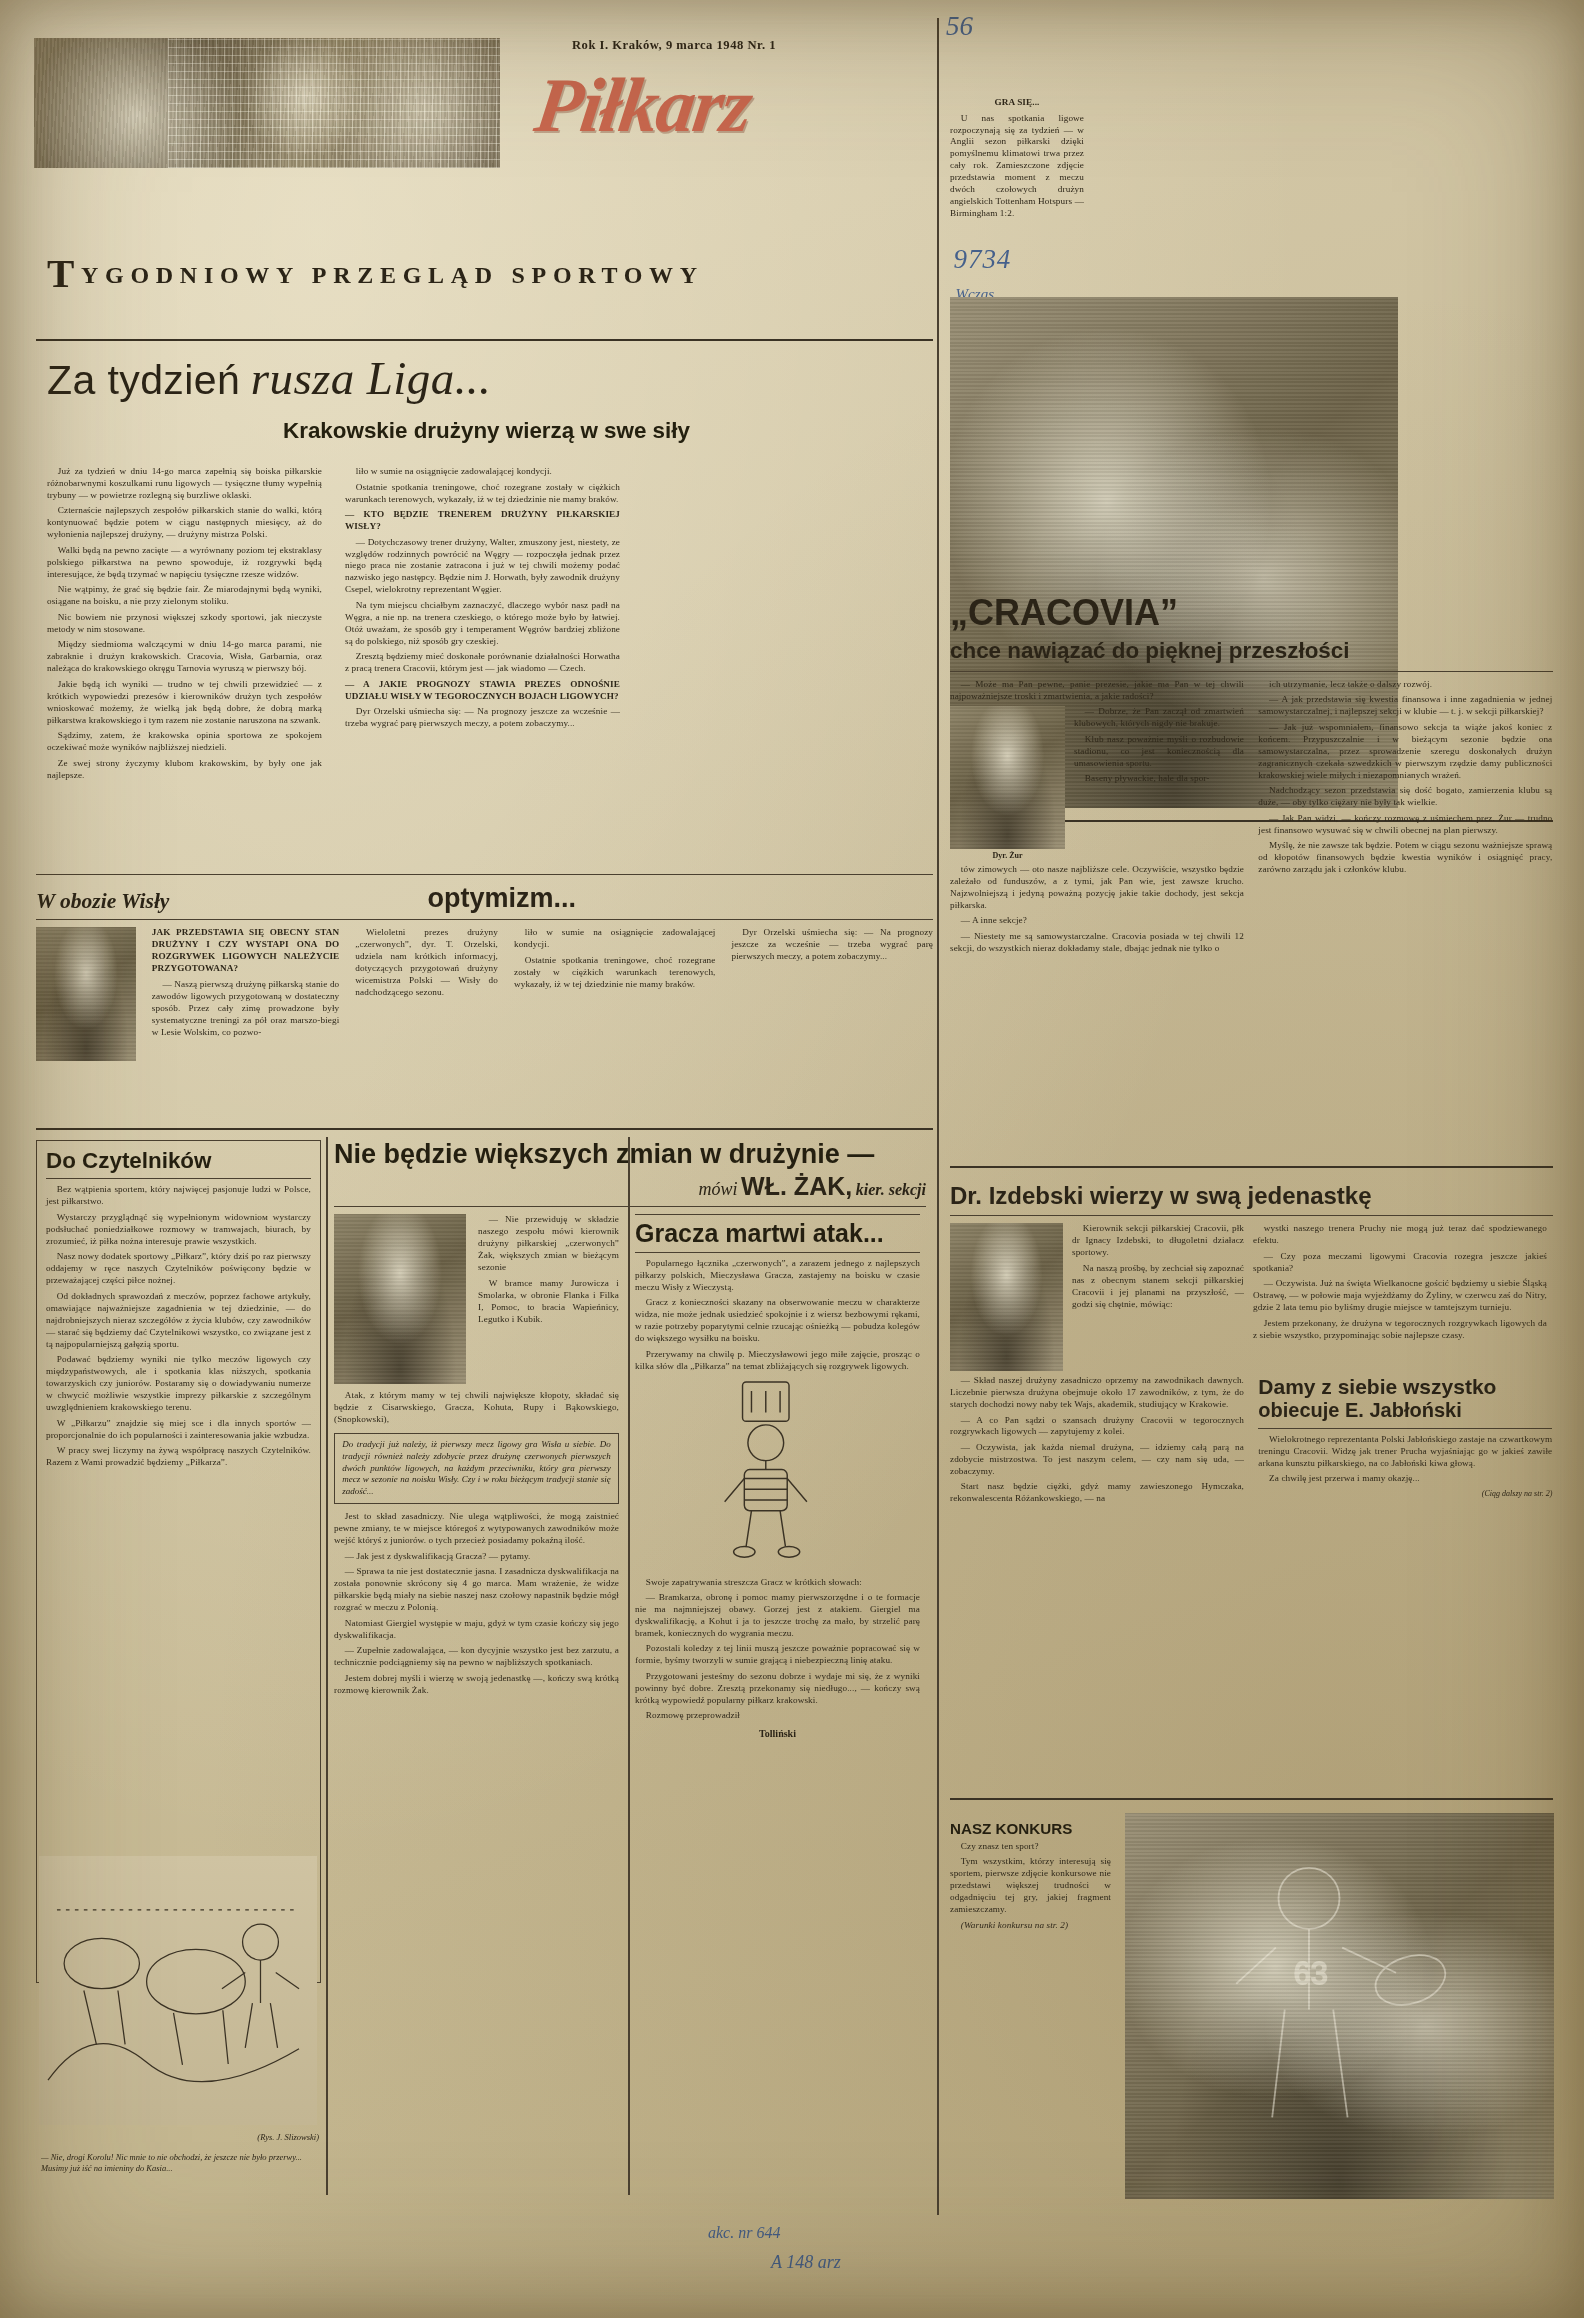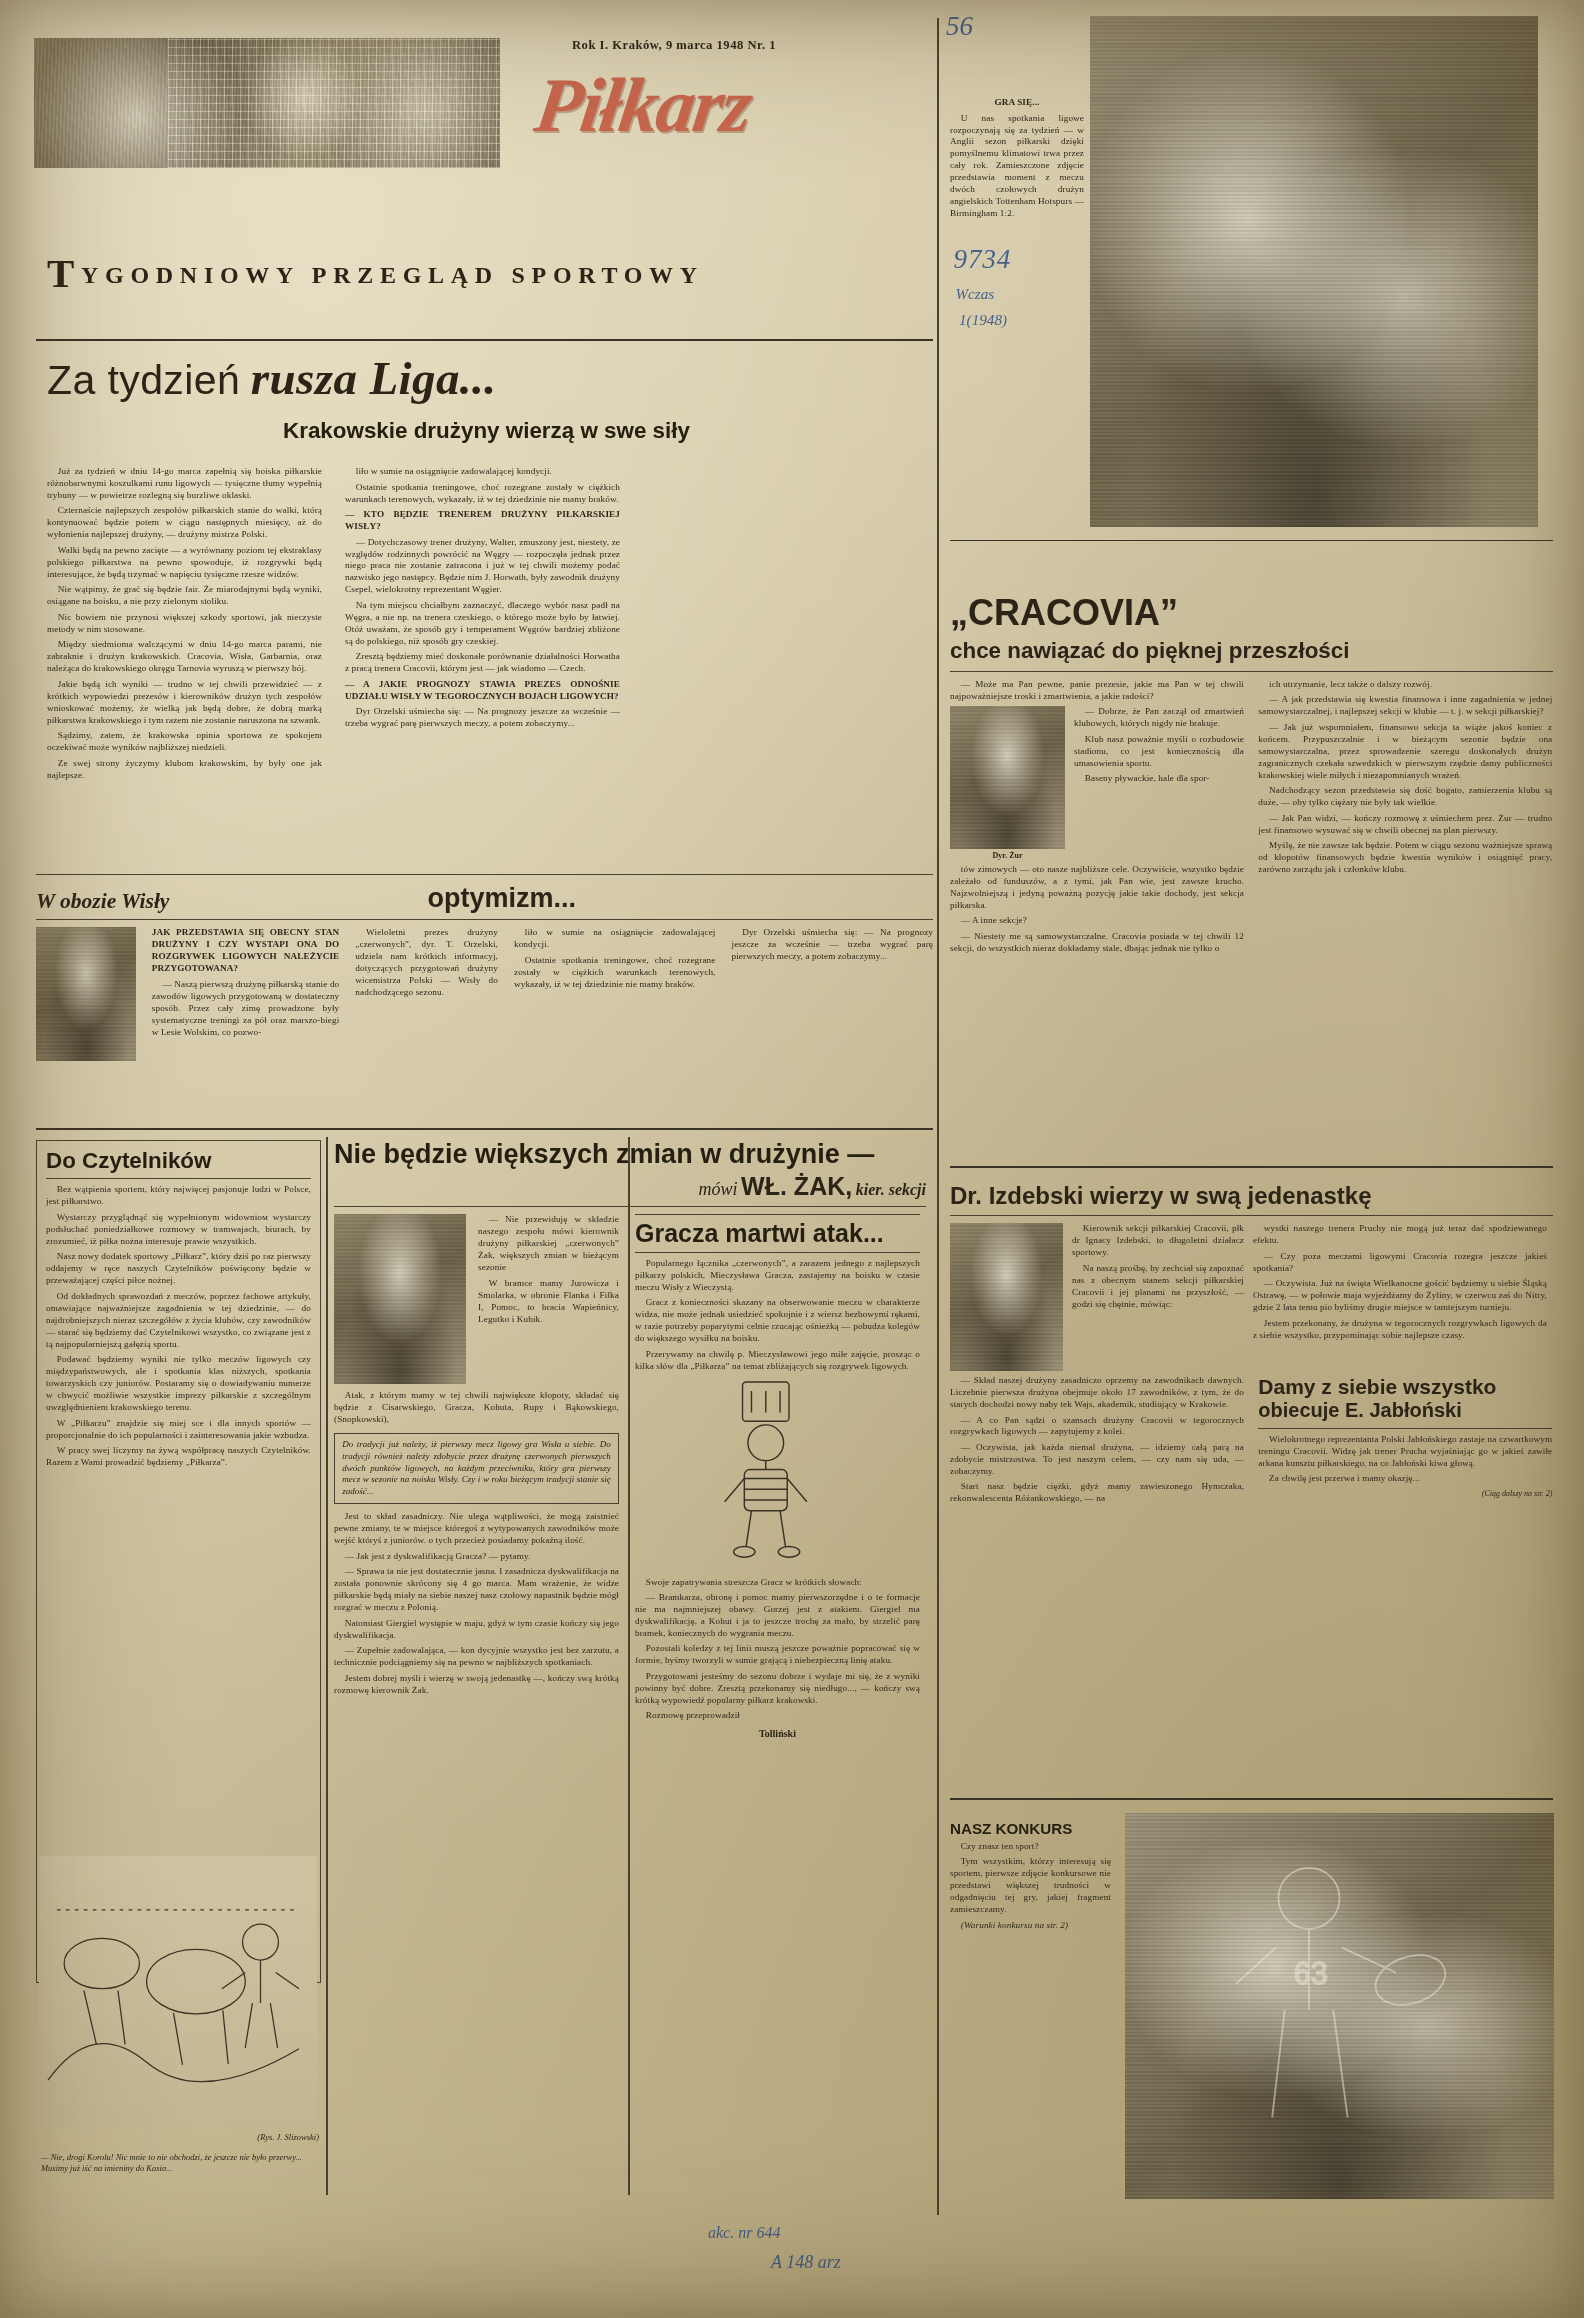--- a/index.html
+++ b/index.html
@@ -79,21 +79,21 @@
     position:absolute;left:9px;top:253px;width:888px;
     font-size:24px;letter-spacing:6.7px;font-weight:bold;color:#2b2417;
     font-family:"Liberation Serif",serif;
   }
   .mast-sub .drop{font-size:41px;line-height:0;vertical-align:-3.6px;}
 
   
   #headline{position:absolute;left:47px;top:351px;width:879px;}
   .h1{font-size:41px;letter-spacing:0.4px;}
   .h1 .plain{font-family:"Liberation Sans",sans-serif;font-weight:normal;}
-  .h1 .script{font-style:italic;font-weight:bold;font-size:47px;}
+  .h1 .script{font-style:italic;font-weight:normal;font-size:47px;}
   .h2{
     margin-top:12.6px;font-family:"Liberation Sans",sans-serif;
     font-weight:bold;font-size:22.4px;text-align:center;color:#24200f;
   }
 
   
   #artA{position:absolute;left:47px;top:466px;width:574px;}
   .opt-head{
     font-family:"Liberation Sans",sans-serif;
     font-weight:bold;font-size:27px;color:#2b2417;
@@ -354,21 +354,21 @@
         <div class="sig"></div>
       </div>
     </div>
   </div>
 
   <div class="vrule" style="left:326px;top:1137px;height:1058px;"></div>
   <div class="vrule" style="left:628px;top:1137px;height:1058px;"></div>
   <div class="vrule" style="left:937px;top:18px;height:2197px;"></div>
 
   <div id="right">
-    <div style="display:flex;gap:6px;">
+    <div style="display:flex;gap:6px;flex-direction:column;">
       <div style="width:134px;padding-top:81px;">
         <div class="col-text">
           <div class="hdr" style="text-align:center;margin-bottom:3.6px;">GRA SIĘ...</div>
           <p>U nas spotkania ligowe rozpoczynają się za tydzień — w Anglii sezon piłkarski dzięki pomyślnemu klimatowi trwa przez cały rok. Zamieszczone zdjęcie przedstawia moment z meczu dwóch czołowych drużyn angielskich Tottenham Hotspurs — Birmingham 1:2.</p>
         </div>
         <div class="scribble stamp-num" style="position:relative;left:3.6px;top:20px;">9734</div>
         <div class="scribble" style="position:relative;left:5.4px;top:30.5px;font-size:15.2px;">Wczas</div>
         <div class="scribble" style="position:relative;left:9px;top:38px;font-size:15.2px;">1(1948)</div>
       </div>
       <div class="photo" style="width:448px;height:511px;"></div>

